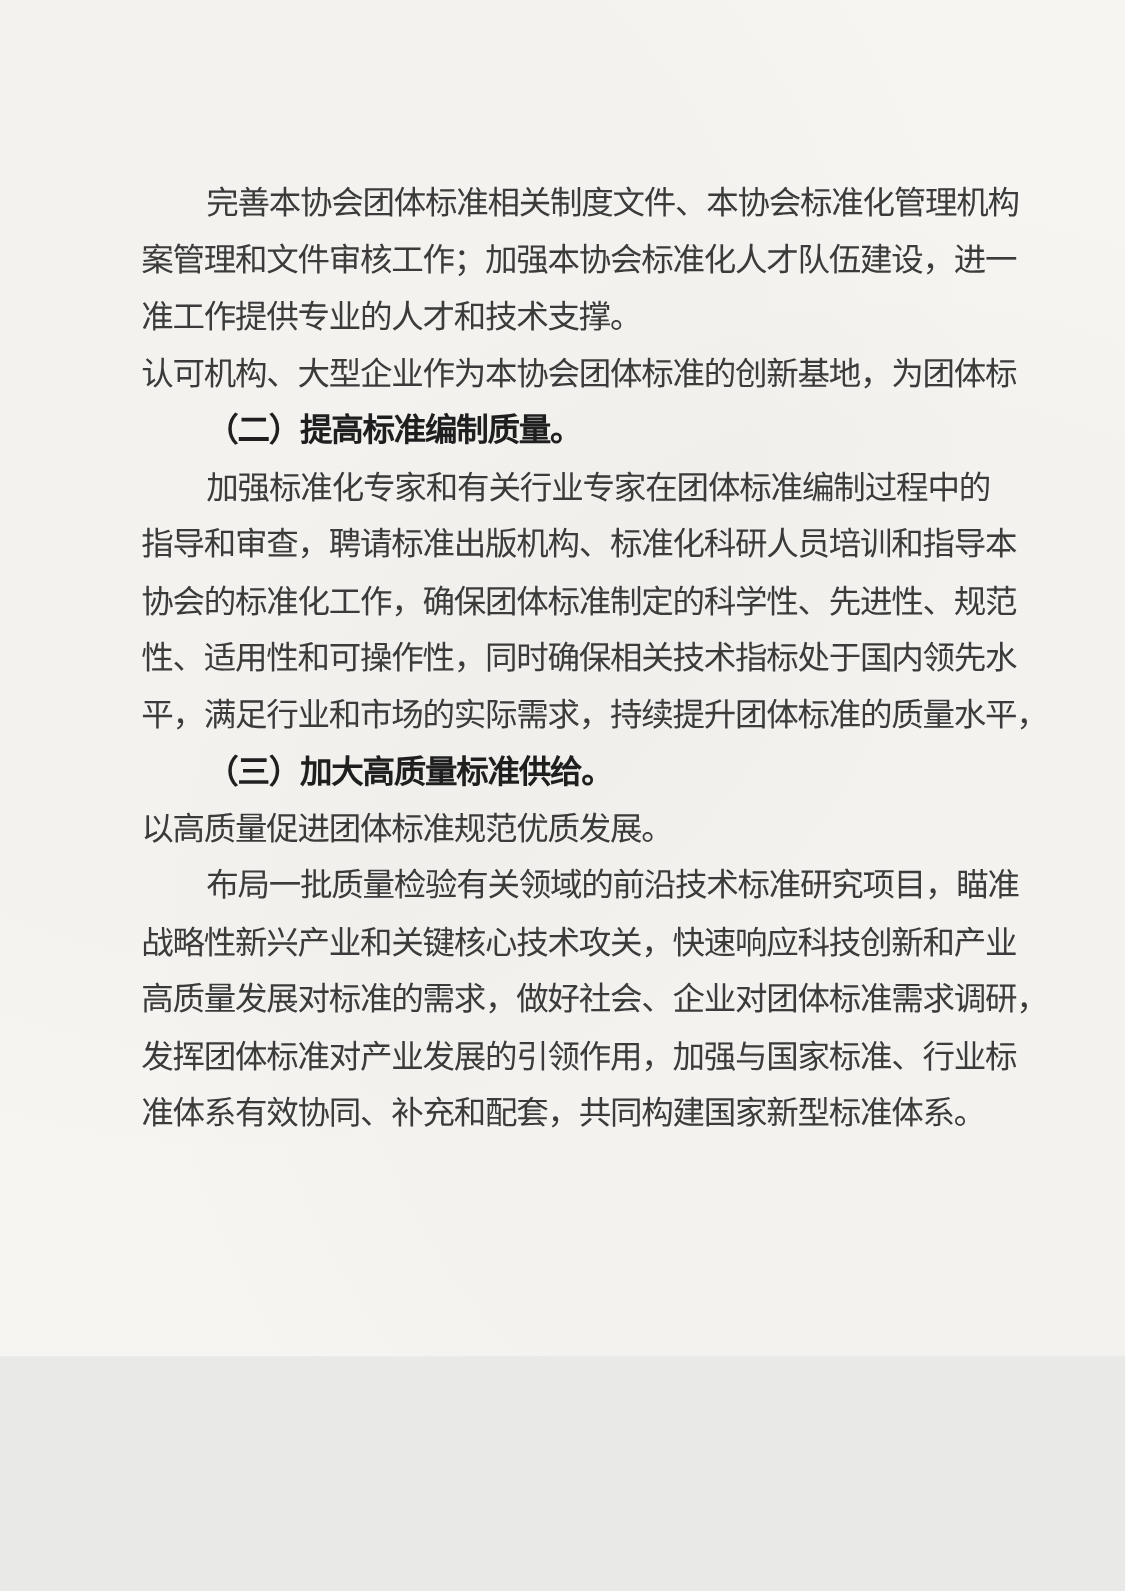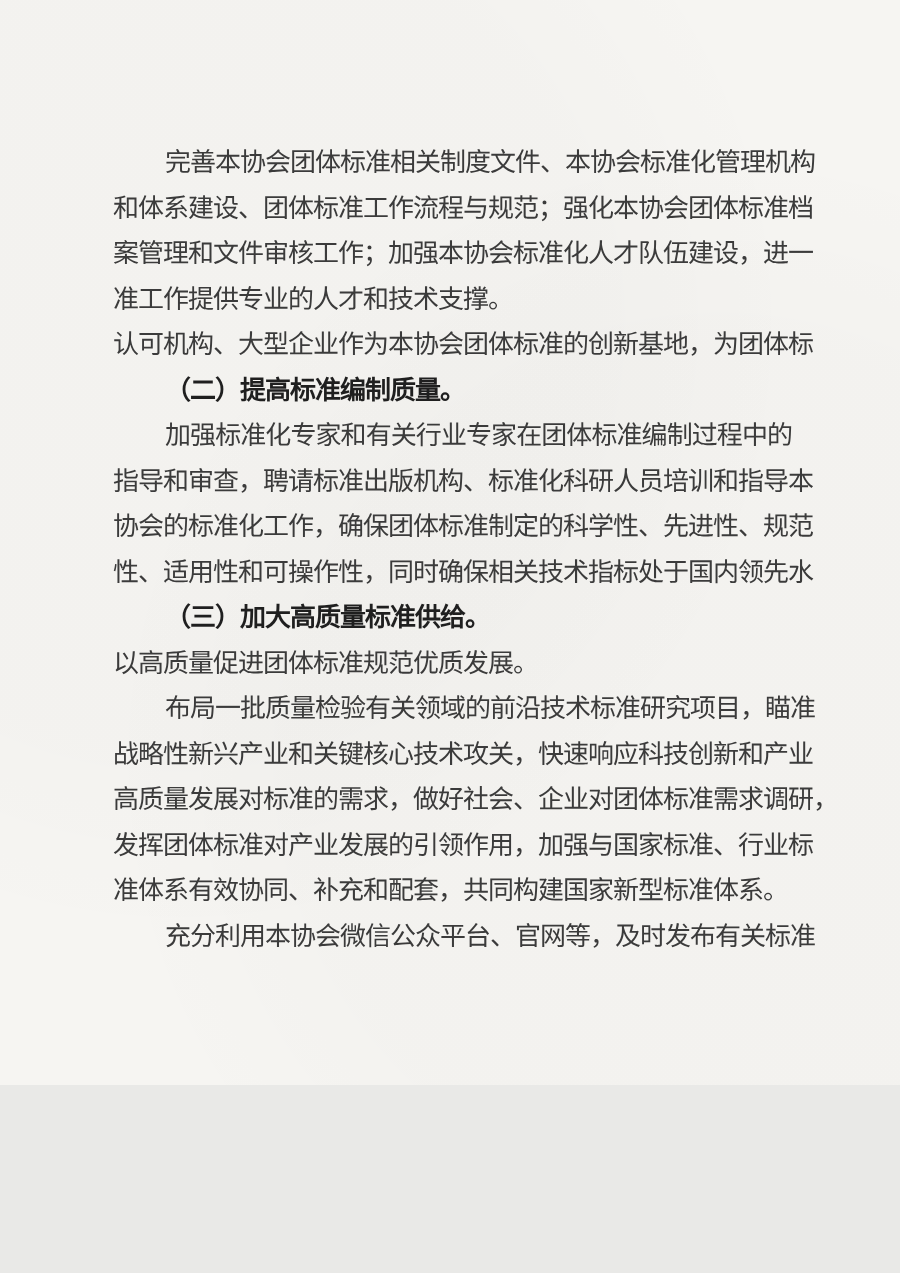--- a/index.html
+++ b/index.html
@@ -71,41 +71,40 @@
   }
 </style>
 </head>
 <body>
 
 <div class="page">
 
   <div class="text-block">
 
     <p class="line first">完善本协会团体标准相关制度文件、本协会标准化管理机构</p>
-    <p class="line">和体系建设、团体标准工作流程与规范；强化本协会团体标准档</p>
     <p class="line">案管理和文件审核工作；加强本协会标准化人才队伍建设，进一</p>
     <p class="line last">准工作提供专业的人才和技术支撑。</p>
     <p class="line">认可机构、大型企业作为本协会团体标准的创新基地，为团体标</p>
 
     <p class="line heading">（二）提高标准编制质量。</p>
 
     <p class="line first">加强标准化专家和有关行业专家在团体标准编制过程中的</p>
     <p class="line">指导和审查，聘请标准出版机构、标准化科研人员培训和指导本</p>
     <p class="line">协会的标准化工作，确保团体标准制定的科学性、先进性、规范</p>
     <p class="line">性、适用性和可操作性，同时确保相关技术指标处于国内领先水</p>
+    <p class="line">平，满足行业和市场的实际需求，持续提升团体标准的质量水平，</p>
     <p class="line heading">（三）加大高质量标准供给。</p>
 
     <p class="line last">以高质量促进团体标准规范优质发展。</p>
 
     <p class="line first">布局一批质量检验有关领域的前沿技术标准研究项目，瞄准</p>
     <p class="line">战略性新兴产业和关键核心技术攻关，快速响应科技创新和产业</p>
     <p class="line">高质量发展对标准的需求，做好社会、企业对团体标准需求调研，</p>
     <p class="line">发挥团体标准对产业发展的引领作用，加强与国家标准、行业标</p>
     <p class="line last">准体系有效协同、补充和配套，共同构建国家新型标准体系。</p>
 
 
-    <p class="line first last">充分利用本协会微信公众平台、官网等，及时发布有关标准</p>
 
   </div>
 
   <div class="page-number">- 7 -</div>
 
 </div>
 
 </body></html>

